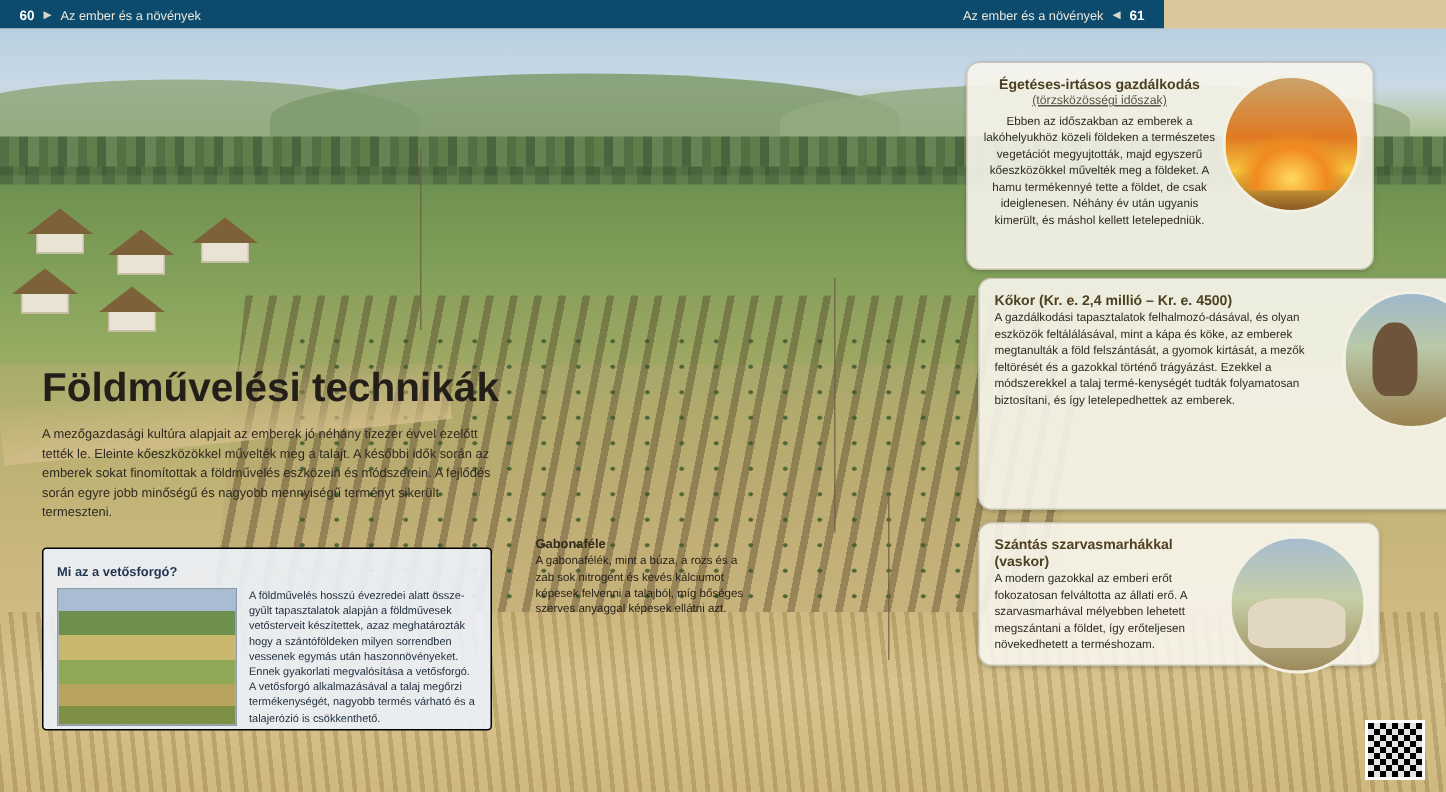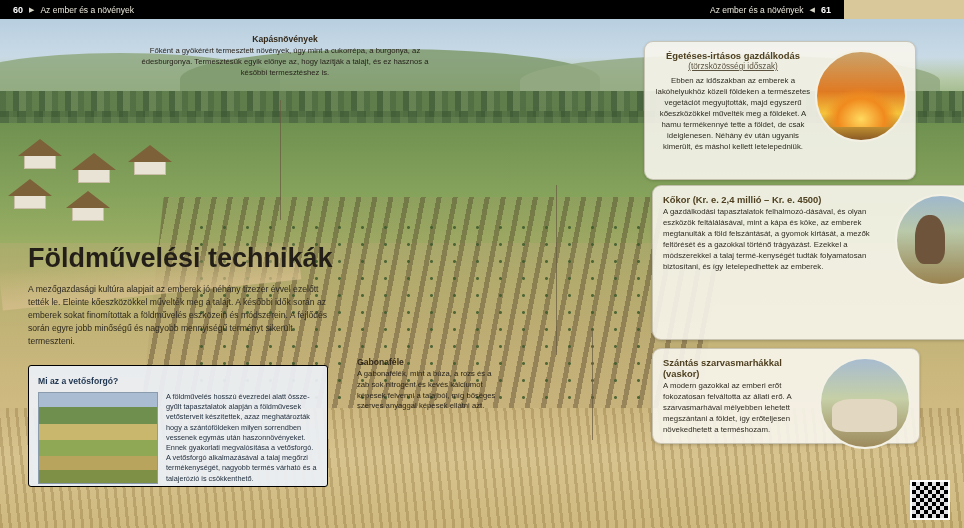--- a/index.html
+++ b/index.html
@@ -12,22 +12,22 @@
   .page {
     position: relative;
     width: 964px; height: 528px;
     background: #d9c99a;
     overflow: hidden;
   }
 
   
   .header {
     position: absolute; top: 0; left: 0;
-    width: 844px; height: 19px;
-    background: #000000;
+    width: 776px; height: 19px;
+    background: #0c4a6e;
     color: #ffffff;
     font-size: 8.5px;
     display: flex; align-items: center;
   }
   .header .left { display: flex; align-items: center; gap: 6px; padding-left: 13px; }
   .header .right { display: flex; align-items: center; gap: 6px; margin-left: auto; padding-right: 13px; }
   .header .pg { font-weight: bold; font-size: 9px; }
   .header .tri { font-size: 7px; color: #d8d6c8; }
   .header .ttl { color: #ece9dc; }
 
@@ -272,24 +272,20 @@
         <div class="wall"></div>
     </div>
 
     <div class="foreground"></div>
   </div>
 
   <div class="leader" style="left:280px; top:100px; width:1px; height:120px;"></div>
   <div class="leader" style="left:556px; top:185px; width:1px; height:170px;"></div>
   <div class="leader" style="left:592px; top:330px; width:1px; height:110px;"></div>
 
-  <div class="callout center" style="left:140px; top:34px; width:290px;">
-    <h4>Kapásnövények</h4>
-    <p>Főként a gyökérért termesztett növények, úgy mint a cukorrépa, a burgonya, az édesburgonya. Termesztésük egyik előnye az, hogy lazítják a talajt, és ez hasznos a későbbi termesztéshez is.</p>
-  </div>
 
   <div class="title-block">
     <h1>Földművelési technikák</h1>
     <p>A mezőgazdasági kultúra alapjait az emberek jó néhány tizezer évvel ezelőtt tették le. Eleinte kőeszközökkel művelték meg a talajt. A későbbi idők során az emberek sokat finomítottak a földművelés eszközein és módszerein. A fejlődés során egyre jobb minőségű és nagyobb mennyiségű terményt sikerült termeszteni.</p>
   </div>
 
   <div class="card with-thumb" style="left:644px; top:41px; width:272px; height:139px;text-align:center;">
     <h3>Égetéses-irtásos gazdálkodás</h3>
     <p class="sub">(törzsközösségi időszak)</p>
     <p class="body">Ebben az időszakban az emberek a lakóhelyukhöz közeli földeken a természetes vegetációt megyujtották, majd egyszerű kőeszközökkel művelték meg a földeket. A hamu termékennyé tette a földet, de csak ideiglenesen. Néhány év után ugyanis kimerült, és máshol kellett letelepedniük.</p>

